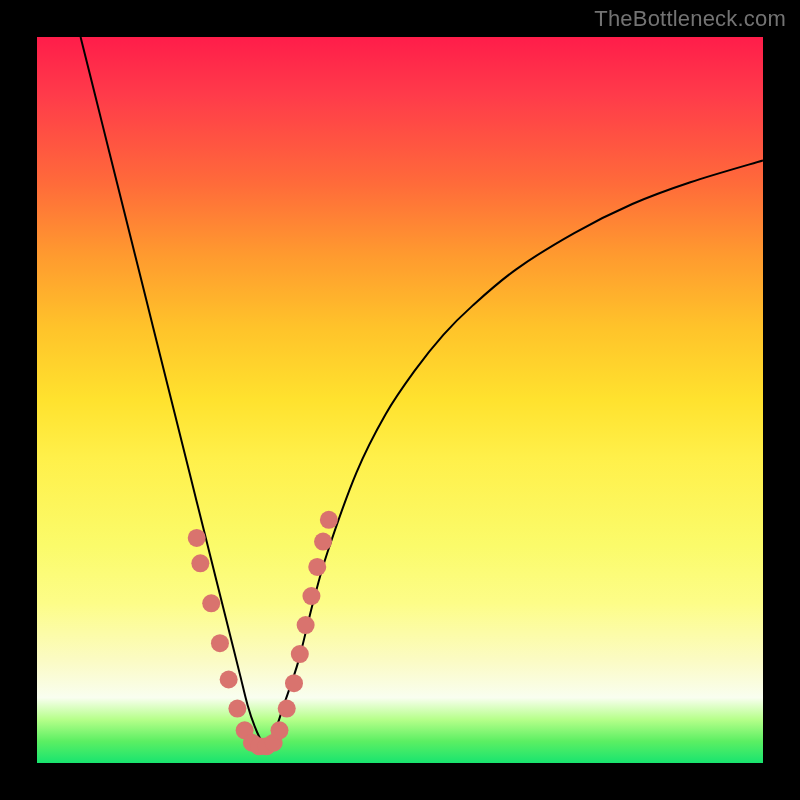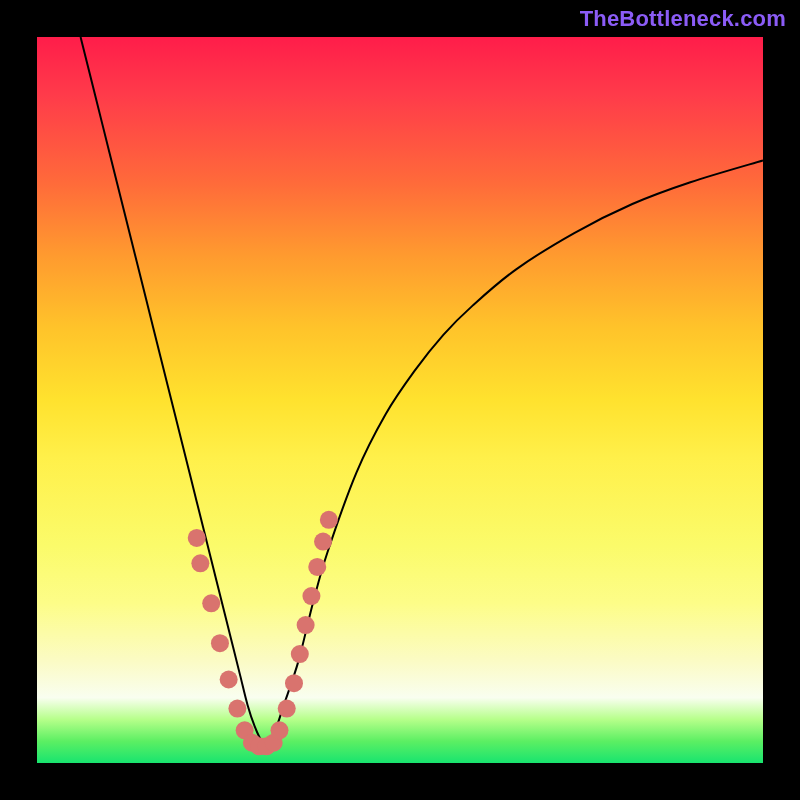--- a/index.html
+++ b/index.html
@@ -39,24 +39,24 @@
       #f9fef0 91%,
       #b6ff8a 94%,
       #5cef63 97%,
       #18e46f 100%
     );
   }
   .watermark {
     position: absolute;
     top: 6px;
     right: 14px;
-    color: #8b5cf6;
+    color: #737373;
     font-size: 22px;
     letter-spacing: 0.2px;
-    font-weight: 700;
+    font-weight: 400;
   }
   svg.curve {
     position: absolute;
     left: 0;
     top: 0;
     width: 726px;
     height: 726px;
   }
 </style>
 </head>

